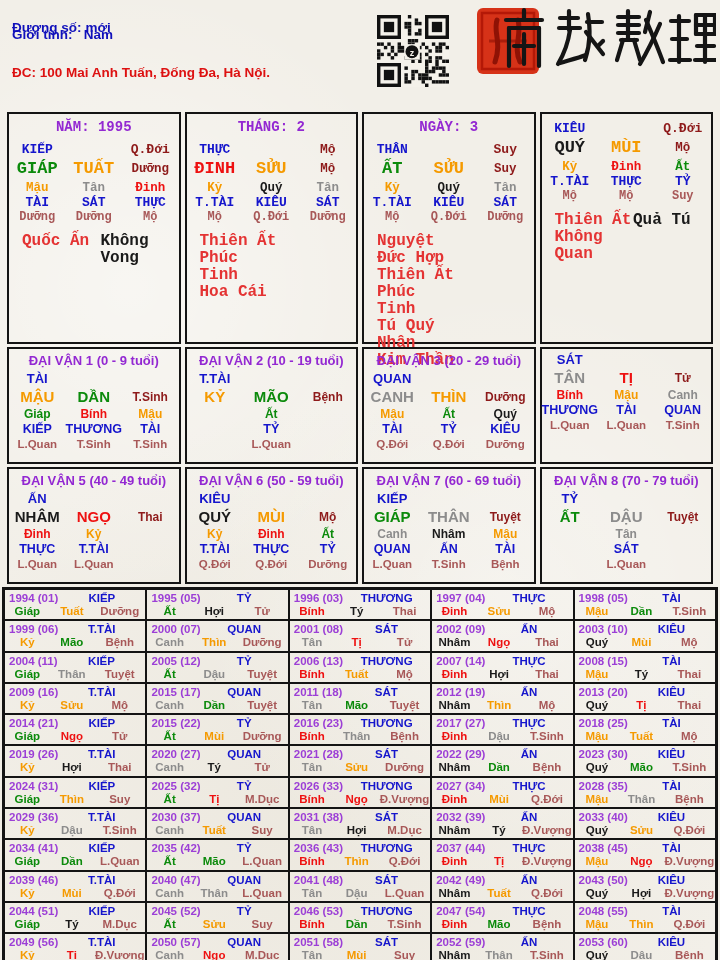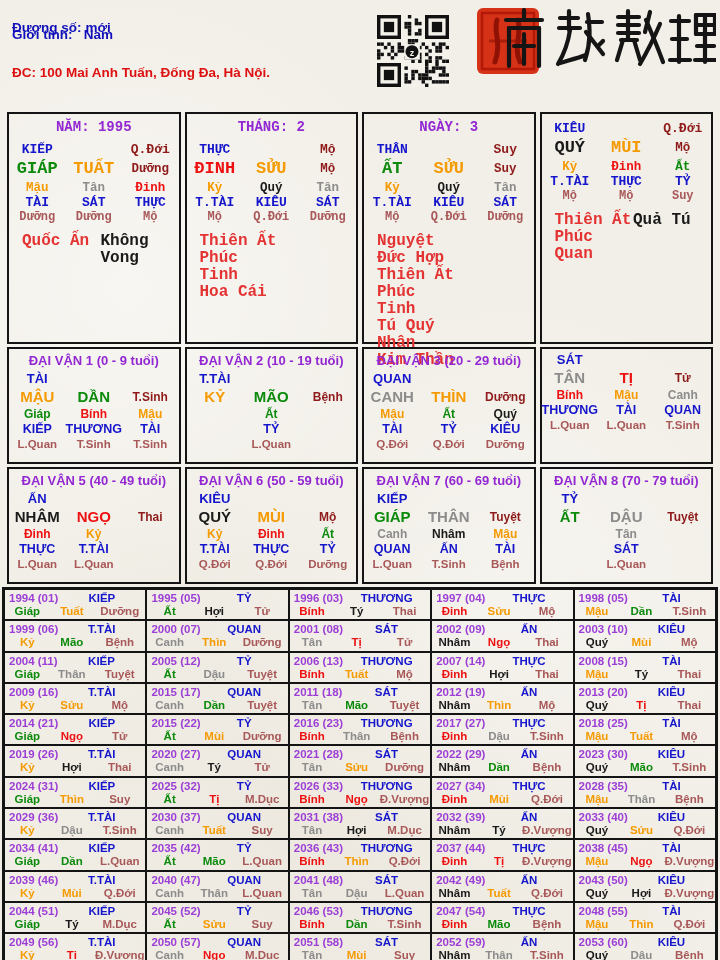--- a/index.html
+++ b/index.html
@@ -395,21 +395,21 @@
       <span class="c-god">TỶ</span>
     </div>
     <div class="trio rowE">
       <span class="c-rosy">Mộ</span>
       <span class="c-rosy">Mộ</span>
       <span class="c-rosy">Suy</span>
     </div>
     <div class="stars">
       <div class="sl">
         <div class="c-starred">Thiên Ất</div>
-        <div class="c-starred">Phúc Quan</div>
+        <div class="c-starred">Không Quan</div>
         <div class="c-starred"></div>
         <div class="c-starred"></div>
         <div class="c-starred"></div>
       </div>
       <div class="sr">
         <div class="c-black">Quả Tú</div>
         <div class="c-black"></div>
       </div>
     </div>
   </div>

